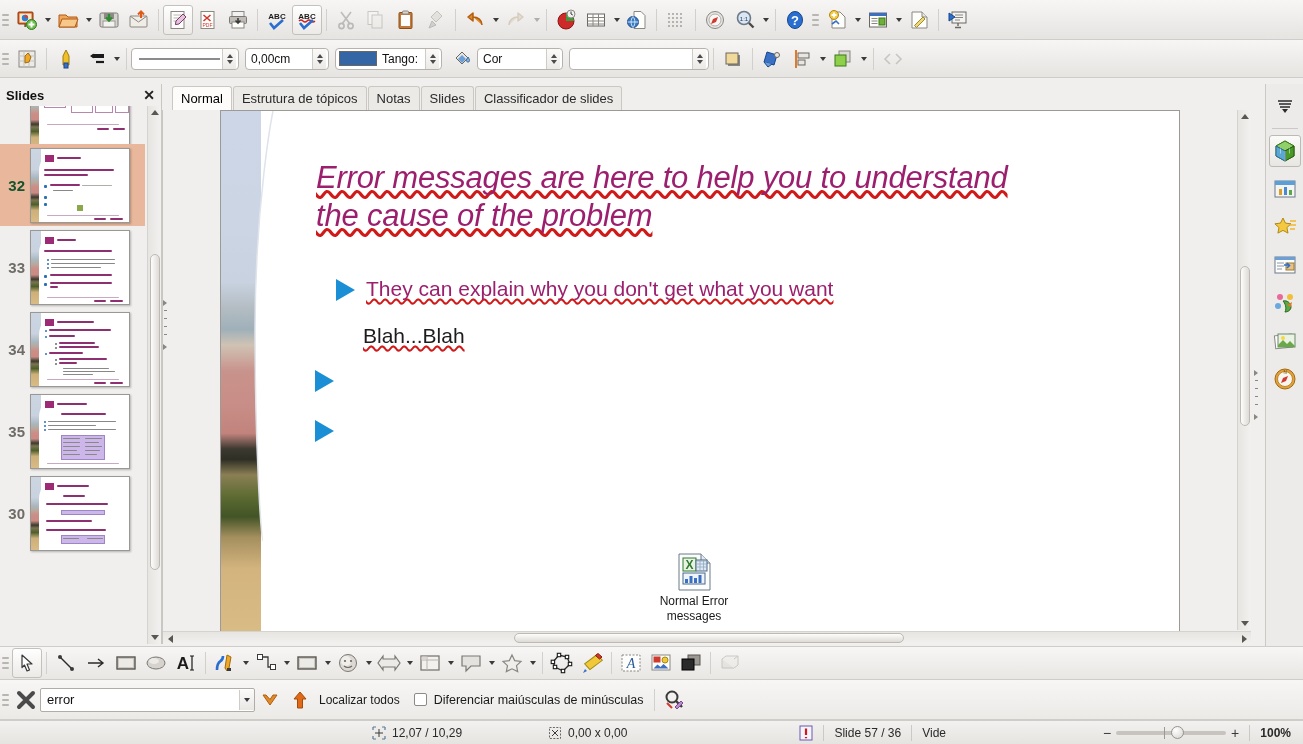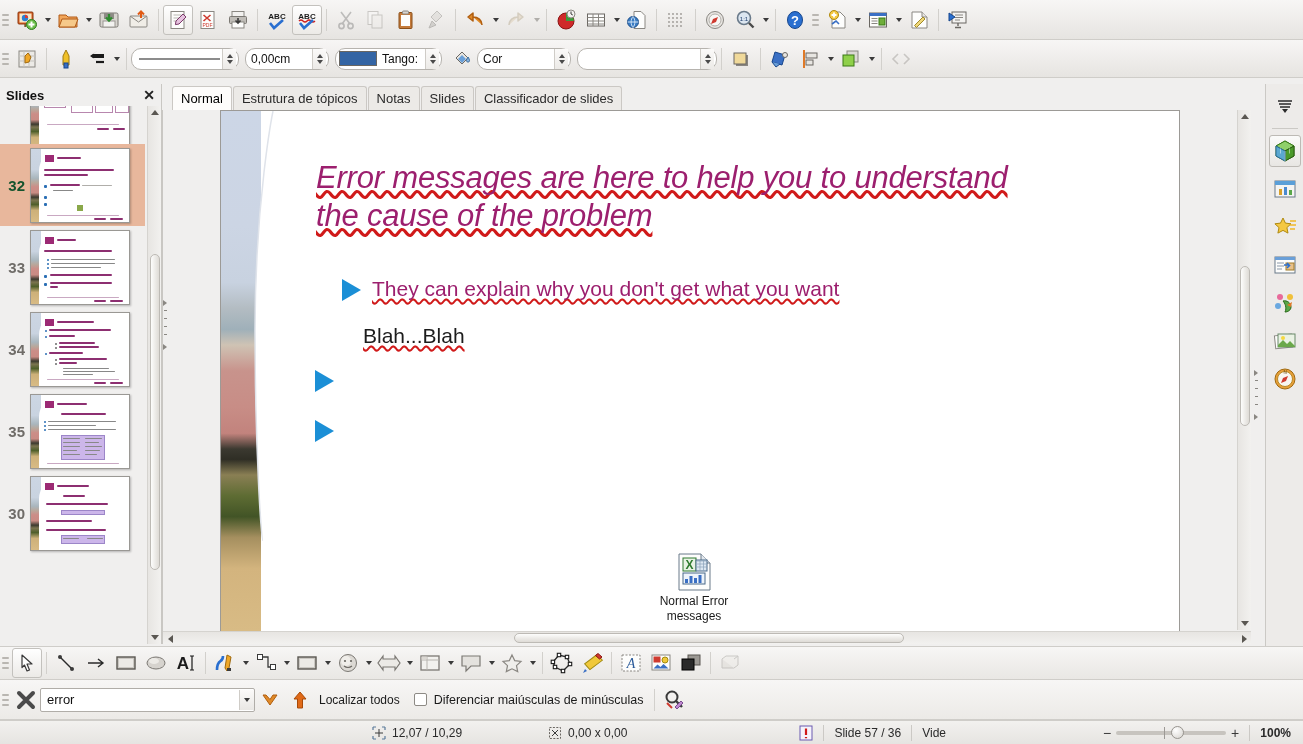--- a/index.html
+++ b/index.html
@@ -49,21 +49,21 @@
   }
   .arrow.dim::after { border-top-color:#b0aeaa; }
   .sep { width:1px; height:22px; background:#d2d0cc; margin:0 4px; flex:0 0 auto; }
 
   
   .icn { display:block; }
 
   
   .combo {
     height: 22px; background:#fff; border:1px solid #b6b3ae;
-    border-radius:10px; display:flex; align-items:center;
+    border-radius:4px; display:flex; align-items:center;
     font-size:12px; color:#111; padding:0 2px 0 5px;
   }
   .spin {
     width:14px; height:20px; flex:0 0 auto; margin-left:auto;
     display:flex; flex-direction:column; justify-content:center; align-items:center; gap:2px;
     background: linear-gradient(to bottom,#fbfaf9,#eceae7);
     border-left:1px solid #cfccc7;
   }
   .spin i { width:0;height:0;border-left:3px solid transparent;border-right:3px solid transparent; }
   .spin i.up { border-bottom:4px solid #4a4a4a; }
@@ -609,21 +609,21 @@
     <div style="width:5px"></div>
 
     <div class="tbtn">
       <svg class="icn" width="22" height="22" viewBox="0 0 22 22">
         <path d="M5 10l6-6 6 6-6 6z" fill="#e8e6e2" stroke="#6a6762"></path>
         <path d="M7 11l4-4 4 4-4 4z" fill="#6a9fd8"></path>
         <path d="M17 9c2 3 2 5 0 5s-2-2 0-5z" fill="#8ab6e2" stroke="#3a6a9a"></path>
       </svg>
     </div>
 
-    <div class="combo" style="width:94px;">
+    <div class="combo" style="width:86px;">
       <span>Cor</span>
       <div class="spin">
           <i class="up"></i>
           <i class="dn"></i>
         </div>
     </div>
 
     <div style="width:6px"></div>
 
     <div class="combo" style="width:140px;">
@@ -874,21 +874,21 @@
       <svg id="whitecurve" viewBox="0 0 100 430" preserveAspectRatio="none">
         <path d="M100 0 H52 C52 0 34 90 34 220 C34 330 40 430 42 430 L100 430 Z" fill="#ffffff"></path>
         <path d="M52 0 C52 0 34 90 34 220 C34 330 40 430 42 430" fill="none" stroke="#dfe3ea" stroke-width="1.5"></path>
       </svg>
 
       <div class="slidetitle">
         <span class="sp">Error messages are here to help you to understand</span><br>
         <span class="sp">the cause of the problem</span>
       </div>
 
-      <div class="bullet-row" style="left:94px;top:165px;width:700px;padding-left:27px;">
+      <div class="bullet-row" style="left:88px;top:165px;width:700px;padding-left:27px;">
         <div class="btri"></div>
         <div class="btext sp">They can explain why you don't get what you want</div>
       </div>
 
       <div class="subtext sp" style="left:142px;top:212px;">Blah...Blah</div>
 
       <div class="bullet-row" style="left:94px;top:256px;">
         <div class="btri"></div>
         <div class="btext"></div>
       </div>

